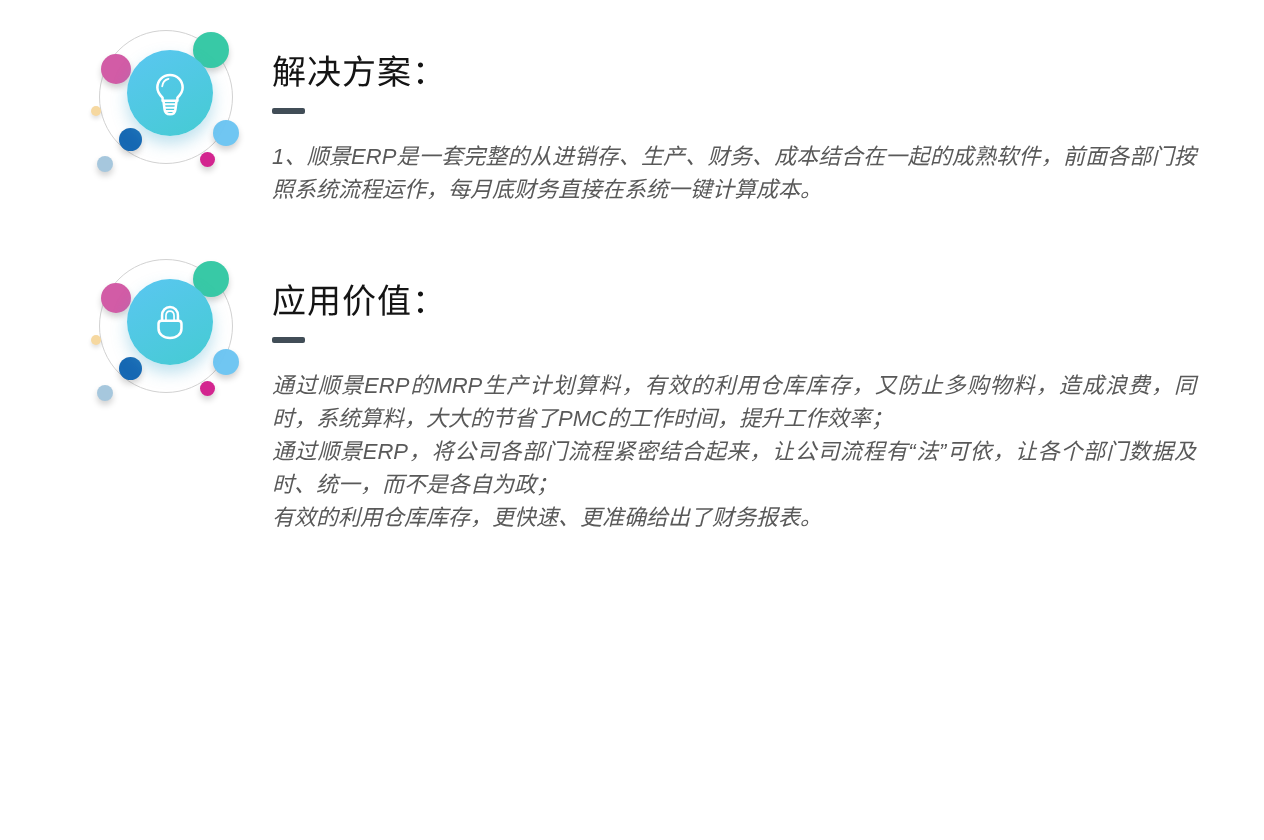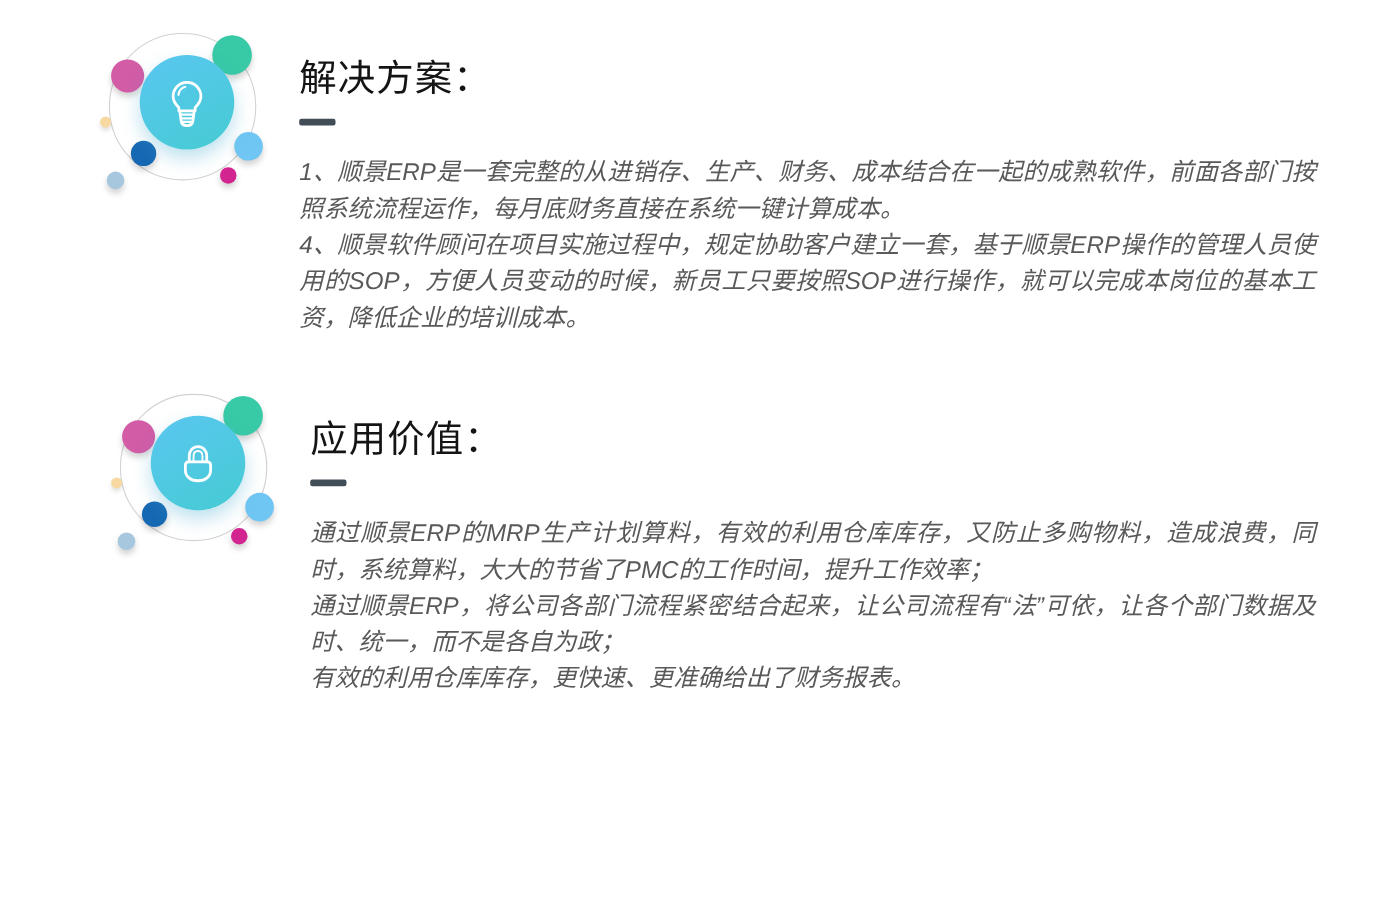--- a/index.html
+++ b/index.html
@@ -21,21 +21,21 @@
   }
   *{box-sizing:border-box;margin:0;padding:0;}
   html,body{width:1264px;height:840px;overflow:hidden;}
   body{
     background:var(--page-bg);
     font-family:"Liberation Sans","DejaVu Sans",sans-serif;
     color:var(--body-text);
   }
   .sec{display:flex;align-items:flex-start;}
   .sec-1{margin-top:20px;}
-  .sec-2{margin-top:43px;padding-left:10px;}
+  .sec-2{margin-top:43px;}
   .icon-col{width:272px;flex:0 0 272px;}
   .icon-art{position:relative;width:160px;height:172px;margin-left:85px;}
   .ring{
     position:absolute;left:14px;top:10px;width:134px;height:134px;
     border:1px solid var(--ring);border-radius:50%;
   }
   .badge{
     position:absolute;left:42px;top:30px;width:86px;height:86px;border-radius:50%;
     background:linear-gradient(150deg,var(--icon-gradient-start) 10%,var(--icon-gradient-end) 95%);
     box-shadow:0 8px 16px rgba(70,170,205,.35);
@@ -88,21 +88,20 @@
           <path stroke-width="2.2" d="M22.8 24 C23.3 19.6 26.4 16.2 30.2 15.2"></path>
         </svg>
       </span>
     </div>
   </div>
   <div class="text-col">
     <h2>解决方案：</h2>
     <div class="dash"></div>
     <div class="paras">
       <p>1、顺景ERP是一套完整的从进销存、生产、财务、成本结合在一起的成熟软件，前面各部门按照系统流程运作，每月底财务直接在系统一键计算成本。</p>
-      <p>4、顺景软件顾问在项目实施过程中，规定协助客户建立一套，基于顺景ERP操作的管理人员使用的SOP，方便人员变动的时候，新员工只要按照SOP进行操作，就可以完成本岗位的基本工资，降低企业的培训成本。</p>
     </div>
   </div>
 </section>
 
 <section class="sec sec-2">
   <div class="icon-col">
     <div class="icon-art">
       <span class="ring"></span>
       <span class="dot d-teal"></span>
       <span class="dot d-pink"></span>

